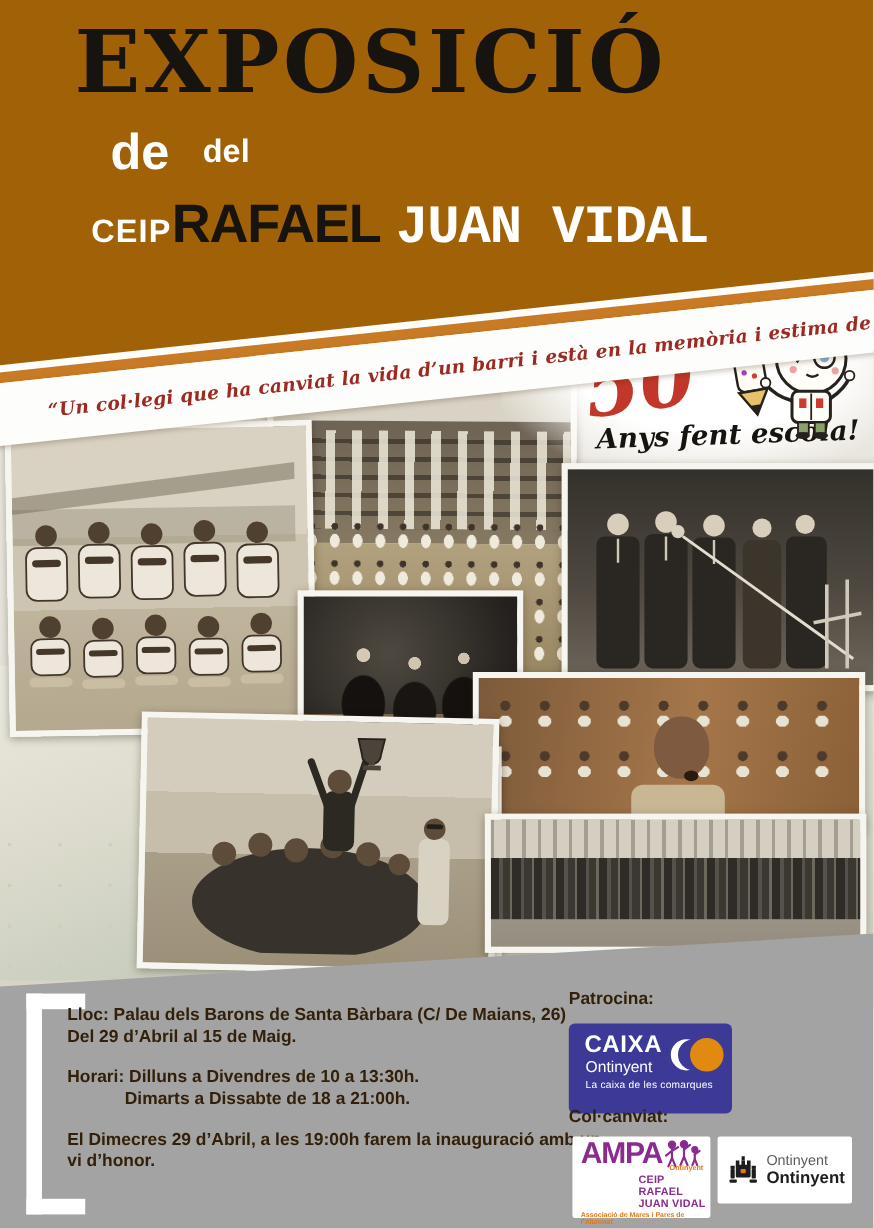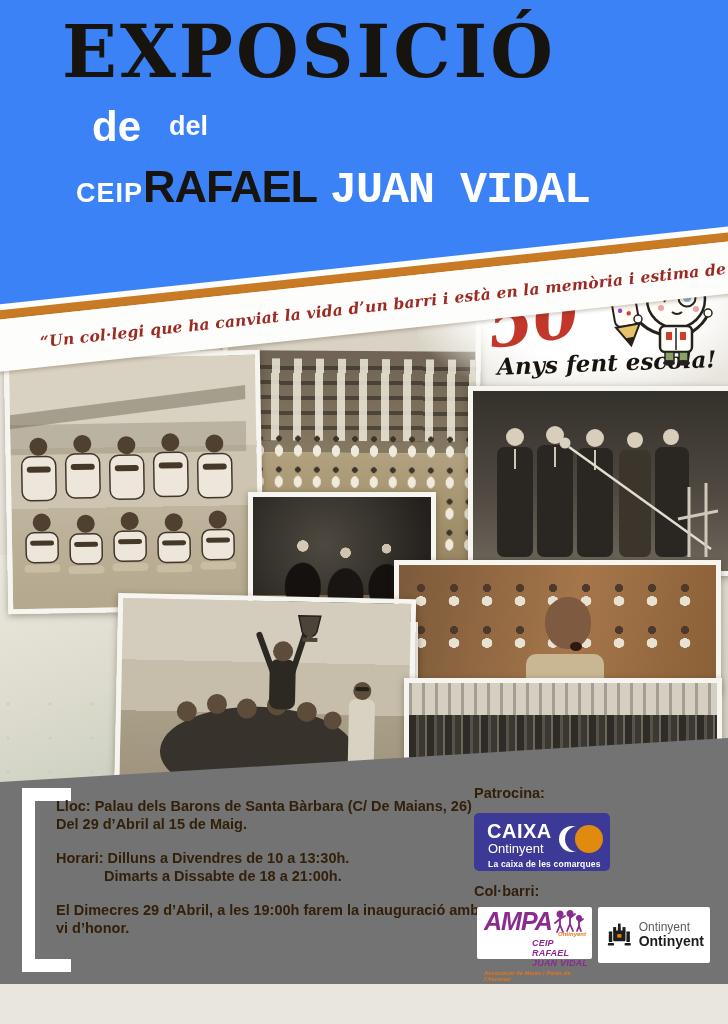--- a/index.html
+++ b/index.html
@@ -96,21 +96,21 @@
   
   .anniv-num{left:487px;top:286px;z-index:8;color:#c2372a;
     font-family:"DejaVu Serif",serif;font-style:italic;font-weight:700;font-size:66px;line-height:1;
     transform:rotate(-8deg);}
   .anniv-tagline{left:497px;top:349px;z-index:8;color:#17130e;
     font-family:"DejaVu Serif",serif;font-style:italic;font-weight:700;font-size:23px;white-space:nowrap;
     transform:rotate(-2deg);}
   .mascot{left:572px;top:244px;z-index:8;}
 
   
-  .header-orange{left:0;top:0;width:728px;height:340px;background:#3b82f6;z-index:9;
+  .header-orange{left:0;top:0;width:728px;height:340px;background:#a16207;z-index:9;
     clip-path:polygon(0 0,100% 0,100% 228px,0 306px);}
   .title-main{position:absolute;left:62px;top:16px;color:#17130f;
     font-family:"DejaVu Serif",serif;font-weight:700;font-size:72px;line-height:1;letter-spacing:3px;}
   .title-line2{position:absolute;left:92px;top:106px;display:flex;color:#fff;
     font-weight:700;}
   .t-de{font-size:42px;line-height:1;margin-right:10px;}
   .t-fotografies{font-size:42px;line-height:1;letter-spacing:0px;}
   .t-del{font-size:27px;line-height:1;margin-left:18px;transform:translateY(7px);}
   .title-line3{position:absolute;left:76px;top:161px;display:flex;align-items:baseline;font-weight:700;}
   .t-ceip{color:#fff;font-size:27px;letter-spacing:1px;}
@@ -120,41 +120,41 @@
   
   .ribbon{left:-16px;top:306px;width:800px;z-index:10;transform:rotate(-6.1deg);transform-origin:0 0;}
   .ribbon-sliver{height:6px;background:#fdfdfb;}
   .ribbon-stripe{height:9px;background:#c87a24;}
   .ribbon-band{height:52px;background:#fdfdfb;display:flex;align-items:center;padding-left:52px;
     box-shadow:0 2px 4px rgba(60,40,10,.25);}
   .ribbon-quote{color:#9c2a23;font-family:"DejaVu Serif",serif;font-style:italic;font-weight:600;
     font-size:15.5px;white-space:nowrap;letter-spacing:.2px;}
 
   
-  .bottom-orange{left:0;top:728px;width:728px;height:256px;background:#737373;z-index:11;
+  .bottom-orange{left:0;top:768px;width:728px;height:256px;background:#a3a3a3;z-index:11;
     clip-path:polygon(0 54px,100% 10px,100% 256px,0 256px);}
   .bracket{position:absolute;left:22px;top:60px;width:36px;height:158px;
     border-left:13px solid #fff;border-top:13px solid #fff;border-bottom:13px solid #fff;}
   .details{position:absolute;left:56px;top:70px;color:#33200a;font-size:14.5px;font-weight:600;
     line-height:17.5px;}
   .details p{margin:0 0 17px 0;}
   .indent{padding-left:48px;}
   .spon-label{position:absolute;color:#33200a;font-size:14.5px;font-weight:600;}
   .lbl-patrocina{left:474px;top:57px;}
   .lbl-collabora{left:474px;top:155px;}
 
-  .caixa{position:absolute;left:474px;top:85px;width:136px;height:58px;background:#3c3a96;
+  .caixa{position:absolute;left:474px;top:85px;width:136px;height:75px;background:#3c3a96;
     border-radius:5px;color:#fff;}
   .caixa-name{position:absolute;left:13px;top:7px;font-size:20px;font-weight:700;letter-spacing:.5px;}
   .caixa-city{position:absolute;left:14px;top:28px;font-size:13px;}
-  .caixa-tag{position:absolute;left:14px;top:46px;font-size:8.5px;font-weight:700;letter-spacing:.2px;}
+  .caixa-tag{position:absolute;left:14px;top:46px;font-size:8.5px;font-weight:400;letter-spacing:.2px;}
   .caixa-mark{position:absolute;right:5px;top:6px;}
 
-  .ampa{position:absolute;left:477px;top:179px;width:115px;height:52px;background:#fff;border-radius:2px;
-    padding:3px 0 0 7px;box-sizing:border-box;font-style:italic;}
+  .ampa{position:absolute;left:477px;top:179px;width:115px;height:68px;background:#fff;border-radius:2px;
+    padding:3px 0 0 7px;box-sizing:border-box;}
   .ampa-top{display:flex;align-items:flex-start;}
   .ampa-name{color:#8a2b8f;font-size:25px;font-weight:800;letter-spacing:-1px;line-height:.95;}
   .ampa-figures{margin-left:2px;}
   .ampa-city{color:#e07818;font-size:6px;font-weight:700;text-align:right;margin:-3px 6px 0 0;}
   .ampa-school{color:#8a2b8f;font-size:9px;font-weight:800;letter-spacing:.2px;margin-top:1px;margin-left:48px;}
   .ampa-sub{color:#e07818;font-size:5.8px;font-weight:700;margin-top:2px;}
 
   .ajunt{position:absolute;left:598px;top:179px;width:112px;height:56px;background:#fff;border-radius:2px;
     display:flex;align-items:center;padding:0 6px 0 9px;box-sizing:border-box;gap:7px;}
   .ajunt-text{line-height:1.05;}
@@ -410,21 +410,21 @@
       <div class="caixa-name">CAIXA</div>
       <div class="caixa-city">Ontinyent</div>
       <div class="caixa-tag">La caixa de les comarques</div>
       <svg class="caixa-mark" width="48" height="40" viewBox="0 0 48 40">
         <circle cx="15" cy="20" r="13" fill="#ffffff"></circle>
         <circle cx="21" cy="20" r="13" fill="#3c3a96"></circle>
         <circle cx="32" cy="20" r="14" fill="#e18a10"></circle>
       </svg>
     </div>
 
-    <div class="spon-label lbl-collabora">Col·barri:</div>
+    <div class="spon-label lbl-collabora">Col·canviat:</div>
 
     <div class="ampa">
       <div class="ampa-top">
         <span class="ampa-name">AMPA</span>
         <svg class="ampa-figures" width="32" height="24" viewBox="0 0 32 24">
           <g stroke="#8a2b8f" stroke-width="1.8" fill="#8a2b8f" stroke-linecap="round">
             <circle cx="6" cy="4" r="2.6"></circle>
               <line x1="6" y1="7" x2="6" y2="15"></line>
               <line x1="6" y1="15" x2="3" y2="22"></line>
               <line x1="6" y1="15" x2="9" y2="22"></line>

